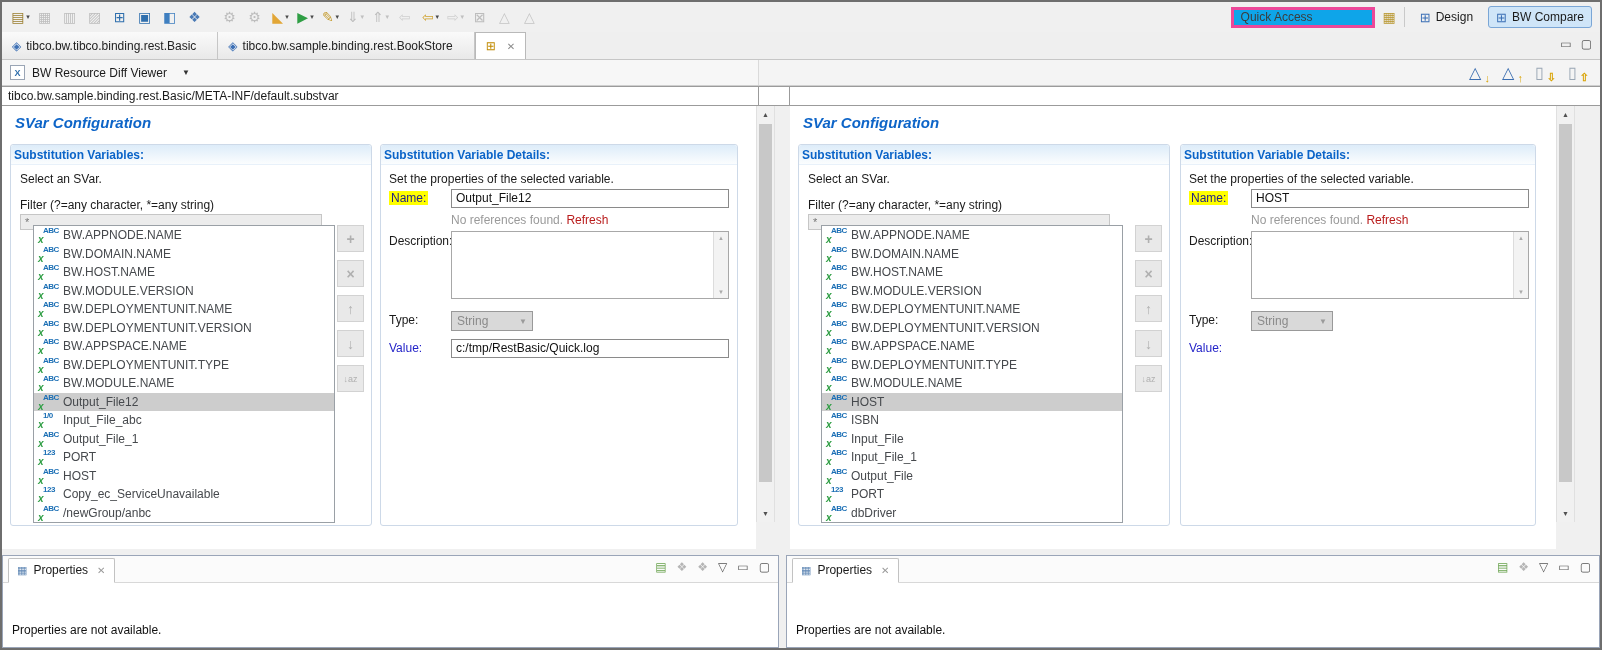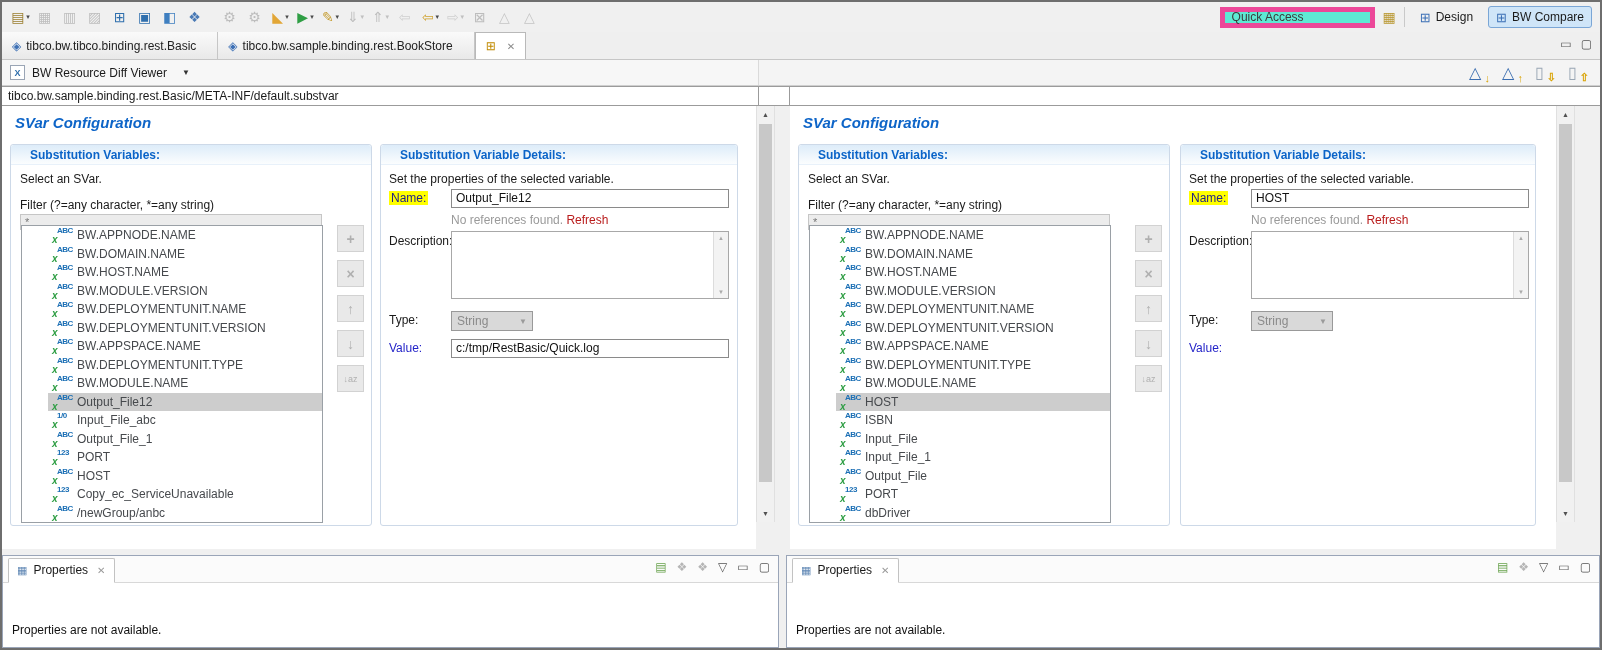--- a/index.html
+++ b/index.html
@@ -10,21 +10,21 @@
   
   .toolbar { position:absolute; left:0; top:0; width:1598px; height:30px; background:#f0f0f0; display:flex; align-items:center; padding-left:6px; }
   .tbi { width:25px; height:22px; display:inline-flex; align-items:center; justify-content:center; font-size:14px; border-radius:2px; cursor:default; }
   .tbi .g { line-height:1; }
   .tbi .dd { font-size:7px; color:#4a4a4a; margin-left:2px; }
   .tbi.dis .dd { color:#c0c0c0; }
   .tbsep { width:1px; height:18px; background:#c9c9c9; margin:0 5px; }
   .tbgap { width:150px; }
   .tbgap2 { width:30px; }
   .tb-right { position:absolute; right:8px; top:3px; height:24px; display:flex; align-items:center; gap:8px; }
-  .qa-box { width:155px; height:21px; border:5px solid #ec4899; background:#5eead4; display:flex; align-items:center; padding-left:7px; color:#3c3c3c; }
+  .qa-box { width:144px; height:21px; border:3px solid #ec4899; background:#0ea5e9; display:flex; align-items:center; padding-left:7px; color:#3c3c3c; }
   .vsep { width:1px; height:20px; background:#c9c9c9; }
   .persp-btn { display:flex; align-items:center; gap:5px; height:22px; padding:0 7px; border-radius:3px; color:#1a1a1a; }
   .persp-btn.active { background:#cfe5f8; border:1px solid #7aa6d6; }
   .persp-glyph { color:#3b6fb5; font-size:13px; }
   .persp-new { color:#b8962e; font-size:14px; }
 
   
   .tabrow { position:absolute; left:0; top:30px; width:1598px; height:28px; background:#efefef; border-bottom:1px solid #c6c6c6; display:flex; align-items:flex-end; }
   .etab { height:27px; display:flex; align-items:center; gap:5px; padding:0 10px; font-size:12px; color:#222; border-right:1px solid #c6c6c6; background:linear-gradient(#fafafa,#e9e9e9); white-space:nowrap; }
   .etab.active { background:#fff; border:1px solid #b9b9b9; border-bottom:none; }
@@ -60,25 +60,25 @@
   .vscroll .ar { position:absolute; left:0; width:100%; text-align:center; font-size:7px; color:#505050; }
   .vscroll .up { top:5px; } .vscroll .dn { bottom:5px; }
   .vscroll .thumb { position:absolute; left:2px; right:2px; top:18px; height:358px; background:#c8c8c8; }
 
   .svar-title { position:absolute; left:13px; top:8px; font-size:15px; font-weight:bold; color:#0e65c8;font-style:italic; }
   .group { position:absolute; top:38px; height:382px; border:1px solid #cdd9e8; border-radius:3px; background:#fff; }
   .g-vars  { left:8px; width:362px; }
   .g-dtl   { left:378px; width:358px; }
   .pane.right .g-vars { width:372px; }
   .pane.right .g-dtl { left:390px; width:356px; }
-  .band { height:20px; background:linear-gradient(#ddecf9,#fbfdfe); border-bottom:1px solid #e8f1fa; border-radius:3px 3px 0 0; color:#0b64c8; font-weight:bold; font-size:12px; padding:3px 0 0 19px; }
+  .band { height:20px; background:linear-gradient(#ddecf9,#fbfdfe); border-bottom:1px solid #e8f1fa; border-radius:3px 3px 0 0; color:#0b64c8; font-weight:bold; font-size:12px; padding:3px 0 0 3px; }
   .hint { margin:7px 0 0 9px; color:#1a1a1a; }
   .flt-label { margin:12px 0 2px 9px; color:#1a1a1a; }
   .flt-input { display:block; margin-left:9px; width:302px; height:16px; background:#ececec; border:1px solid #c6c6c6; font-size:11px; color:#777; padding-left:4px; line-height:14px; }
-  .listwrap { position:absolute; left:10px; top:80px; width:302px; height:298px; border:1px solid #9aa0a6; background:#fff; overflow:hidden;padding-left:26px; }
+  .listwrap { position:absolute; left:22px; top:80px; width:302px; height:298px; border:1px solid #9aa0a6; background:#fff; overflow:hidden; }
   .li { height:18.5px; display:flex; align-items:center; padding-left:3px; font-size:12px; color:#46494d; white-space:nowrap; }
   .li.sel { background:#cdcdcd; }
   .vicon { position:relative; width:22px; height:16px; margin-right:4px; flex:none; }
   .vt { position:absolute; top:-1px; left:6px; font-size:8px; font-weight:bold; color:#1b6fb5; letter-spacing:-0.5px; }
   .vx { position:absolute; bottom:-2px; left:1px; font-size:10px; font-weight:bold; font-style:italic; color:#2f9e44; line-height:1; }
   .btncol { position:absolute; top:80px; right:7px; display:flex; flex-direction:column; gap:8px; }
   .sbtn { width:27px; height:27px; background:#e9e9e9; border:1px solid #d2d2d2; color:#b0b0b0; font-size:14px; font-weight:bold; display:flex; align-items:center; justify-content:center; }
   .sbtn.sort { font-size:9px; font-weight:normal; }
 
   .d-hint { margin:7px 0 0 8px; color:#1a1a1a; }

